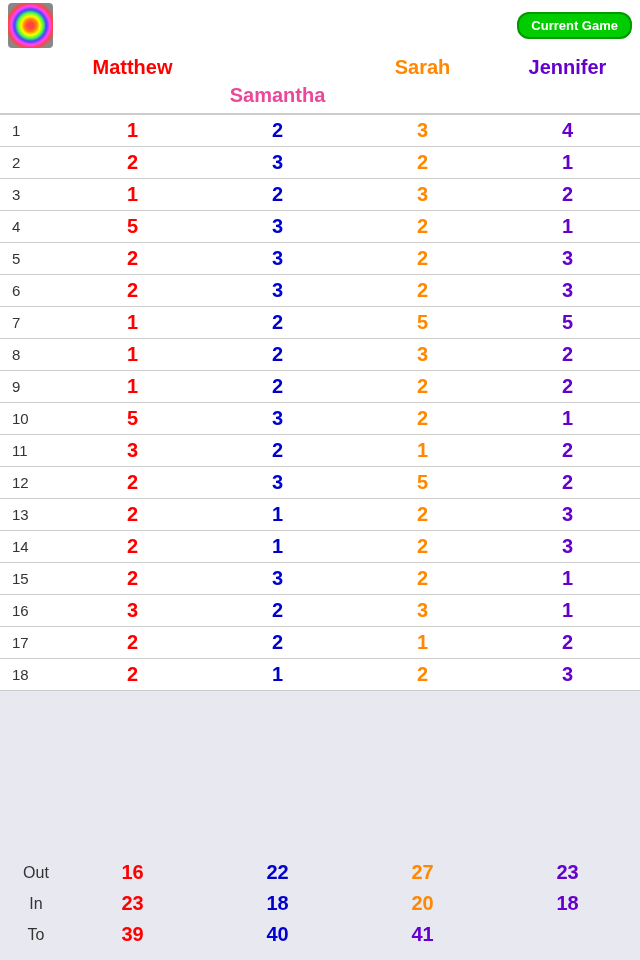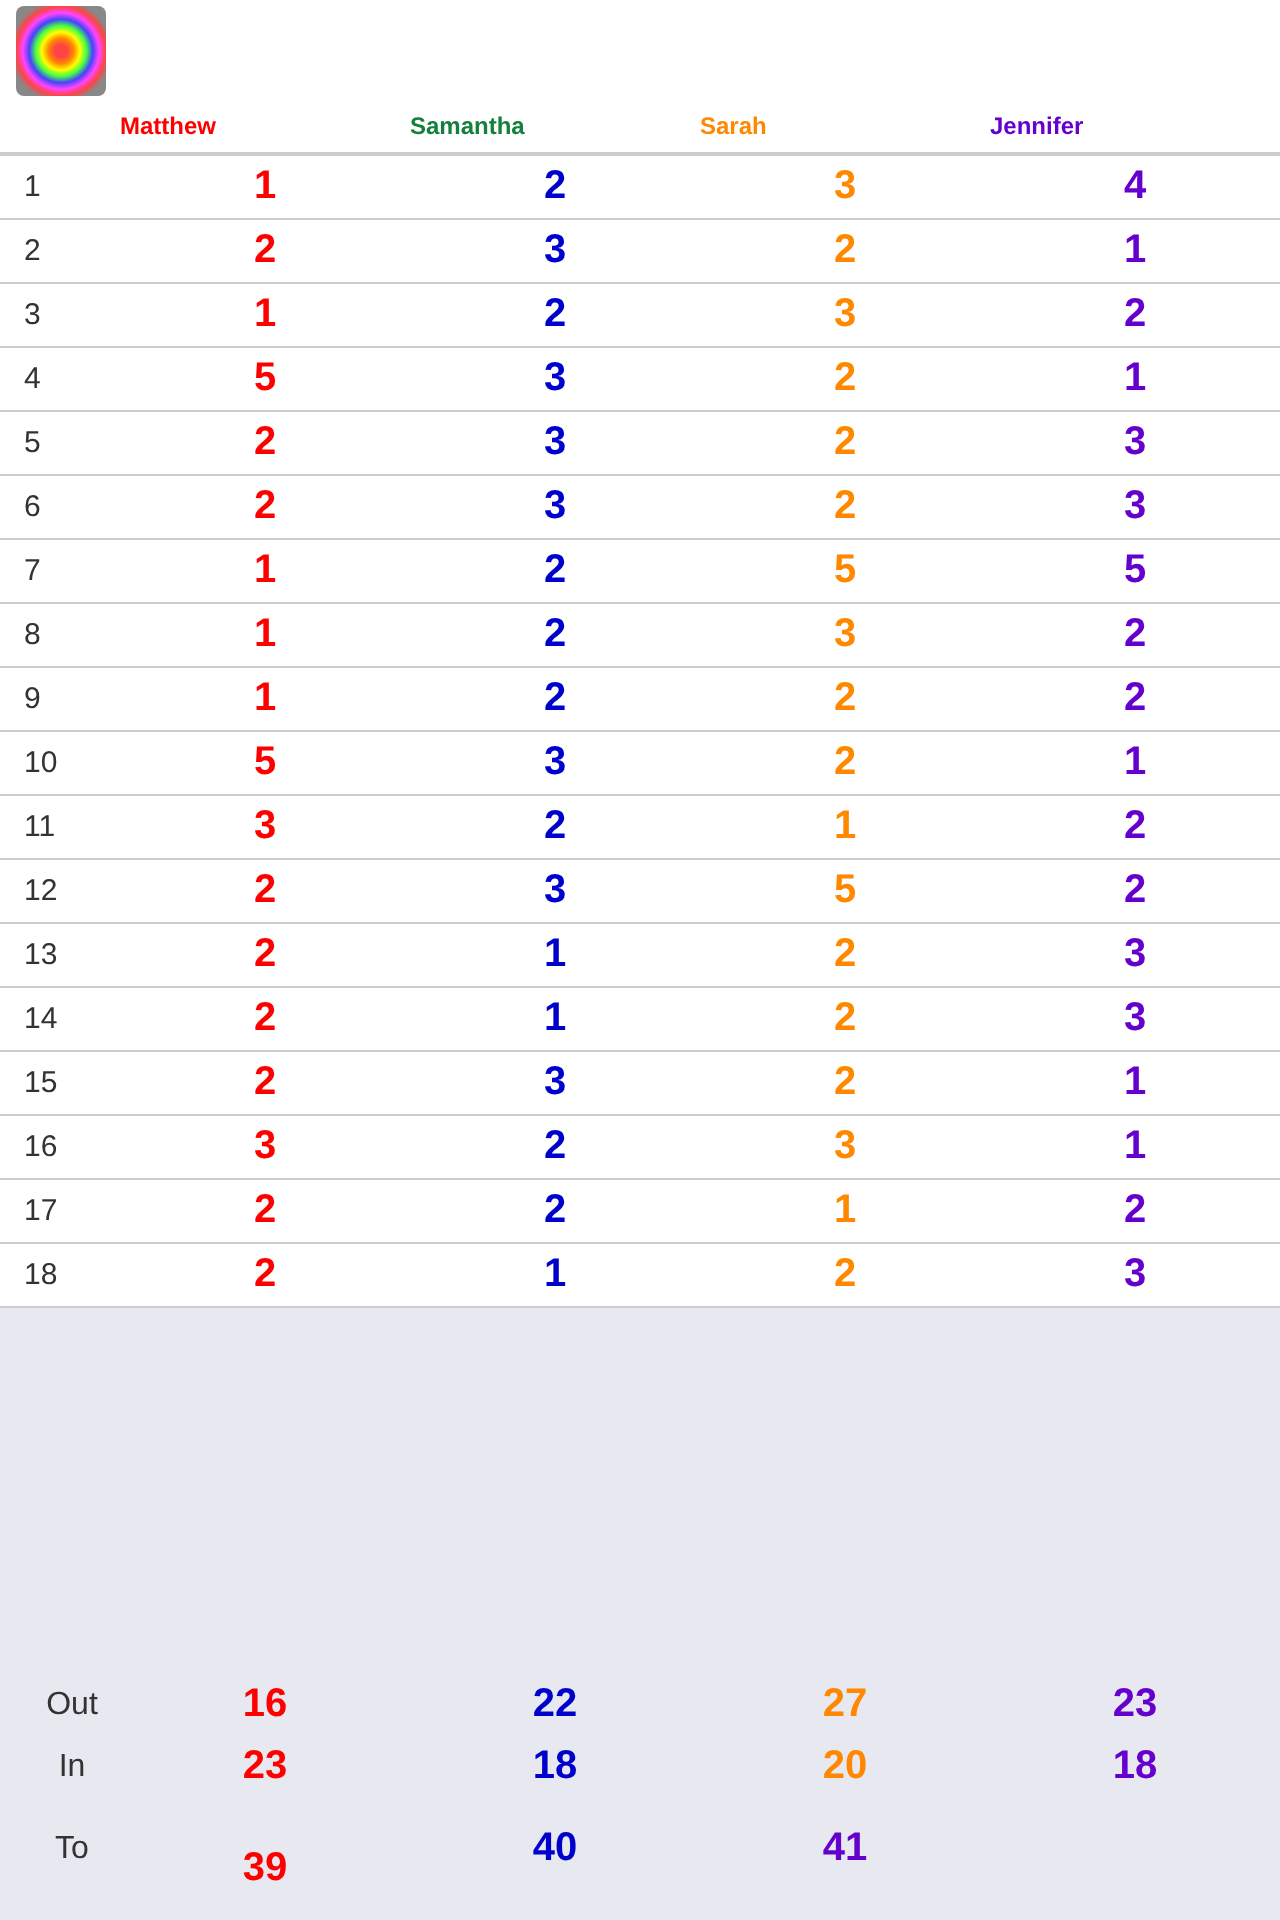--- a/index.html
+++ b/index.html
@@ -41,22 +41,22 @@
 
     #players-header {
       display: grid;
       grid-template-columns: 60px 1fr 1fr 1fr 1fr;
       background: white;
       padding: 6px 0;
       border-bottom: 2px solid #ccc;
     }
 
     .player-name {
-      text-align: left;
-      font-size: 12px;
+      text-align: center;
+      font-size: 20px;
       font-weight: bold;
     }
 
     #table-container {
       background: white;
     }
 
     .score-row {
       display: grid;
       grid-template-columns: 60px 1fr 1fr 1fr 1fr;
@@ -112,26 +112,27 @@
       height: 960px;
     }
   </style>
 </head>
 <body>
 
 <div class="layout-wrapper">
 
   <div id="header">
     <div id="logo-img"></div>
+    <button id="current-game-btn">Current Game</button>
   </div>
 
   <div id="players-header">
     <div></div>
     <div class="player-name" style="color: rgb(255, 0, 0);">Matthew</div>
-    <div class="player-name" style="color: #15803d;">Samantha</div>
+    <div class="player-name" style="color: #ec4899; margin-top: 28px;">Samantha</div>
     <div class="player-name" style="color: rgb(255, 136, 0);">Sarah</div>
     <div class="player-name" style="color: rgb(102, 0, 204);">Jennifer</div>
   </div>
 
   <div id="table-container">
 
   <div class="score-row">
         <div class="row-num">1</div>
         <div class="score-cell" style="color: rgb(255, 0, 0);">1</div>
         <div class="score-cell" style="color: rgb(0, 0, 204);">2</div>
@@ -269,19 +270,19 @@
     </div>
     <div class="totals-row">
       <div class="totals-label">In</div>
       <div class="totals-cell" style="color: rgb(255, 0, 0);">23</div>
       <div class="totals-cell" style="color: rgb(0, 0, 204);">18</div>
       <div class="totals-cell" style="color: rgb(255, 136, 0);">20</div>
       <div class="totals-cell" style="color: rgb(102, 0, 204);">18</div>
     </div>
     <div class="totals-row">
       <div class="totals-label">To</div>
-      <div class="totals-cell" style="color: rgb(255, 0, 0); margin-top: 20px;">39</div>
+      <div class="totals-cell" style="color: rgb(255, 0, 0);">39</div>
       <div class="totals-cell" style="color: rgb(0, 0, 204);">40</div>
       <div class="totals-cell" style="color: rgb(102, 0, 204);">41</div>
     </div>
   </div>
 
 </div>
 
 </body></html>

